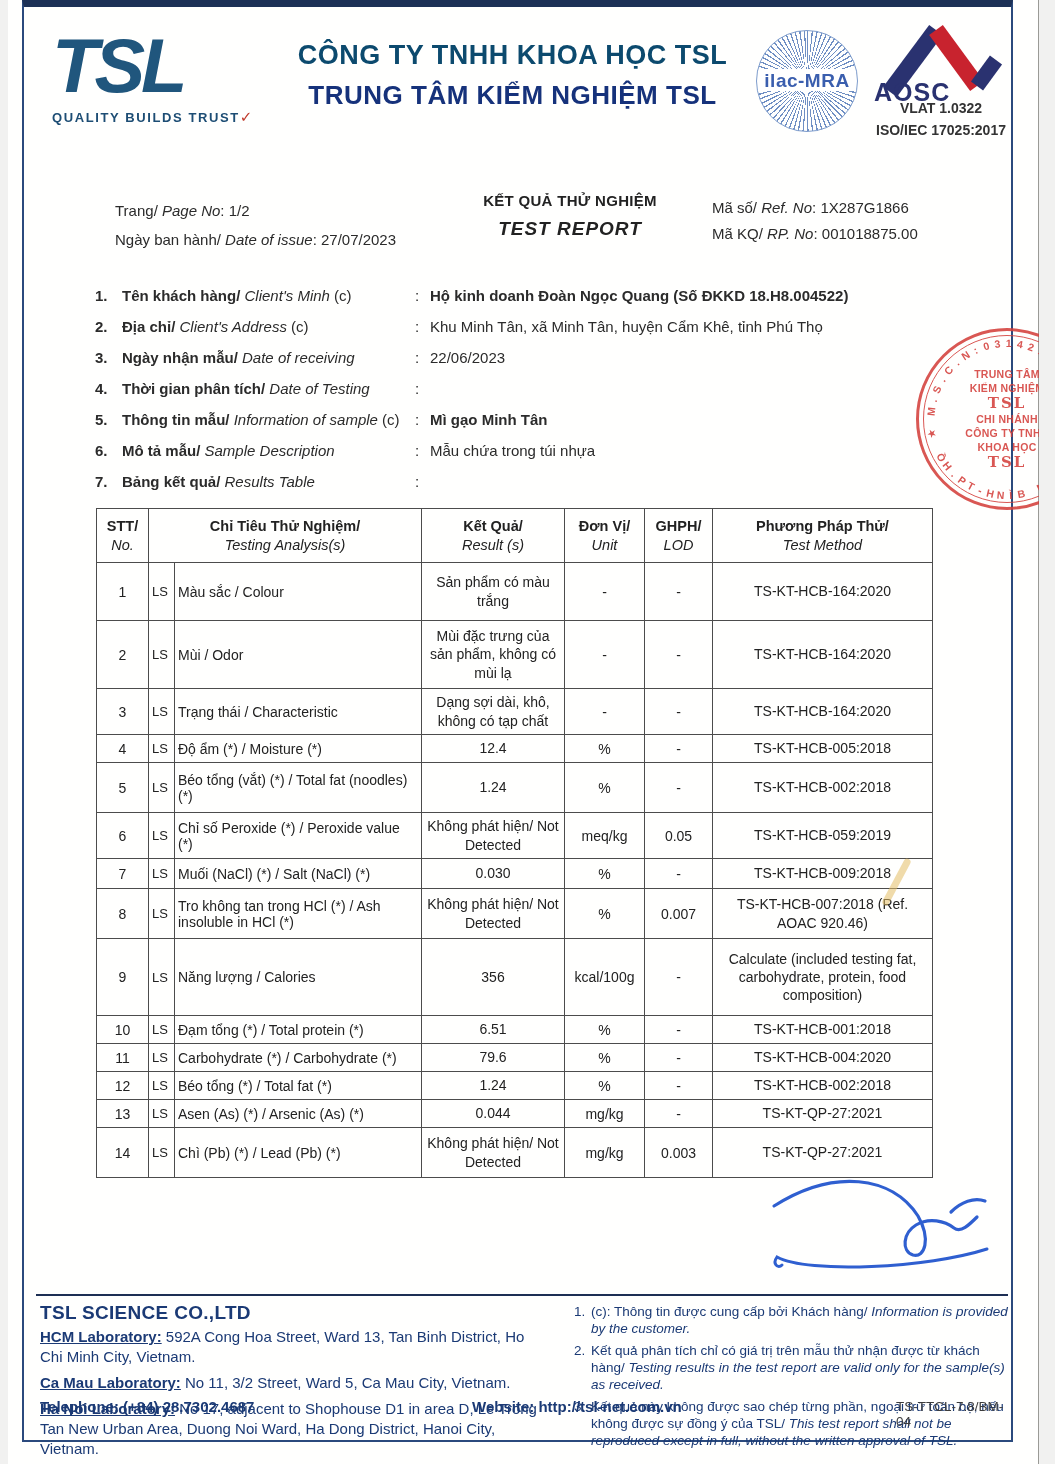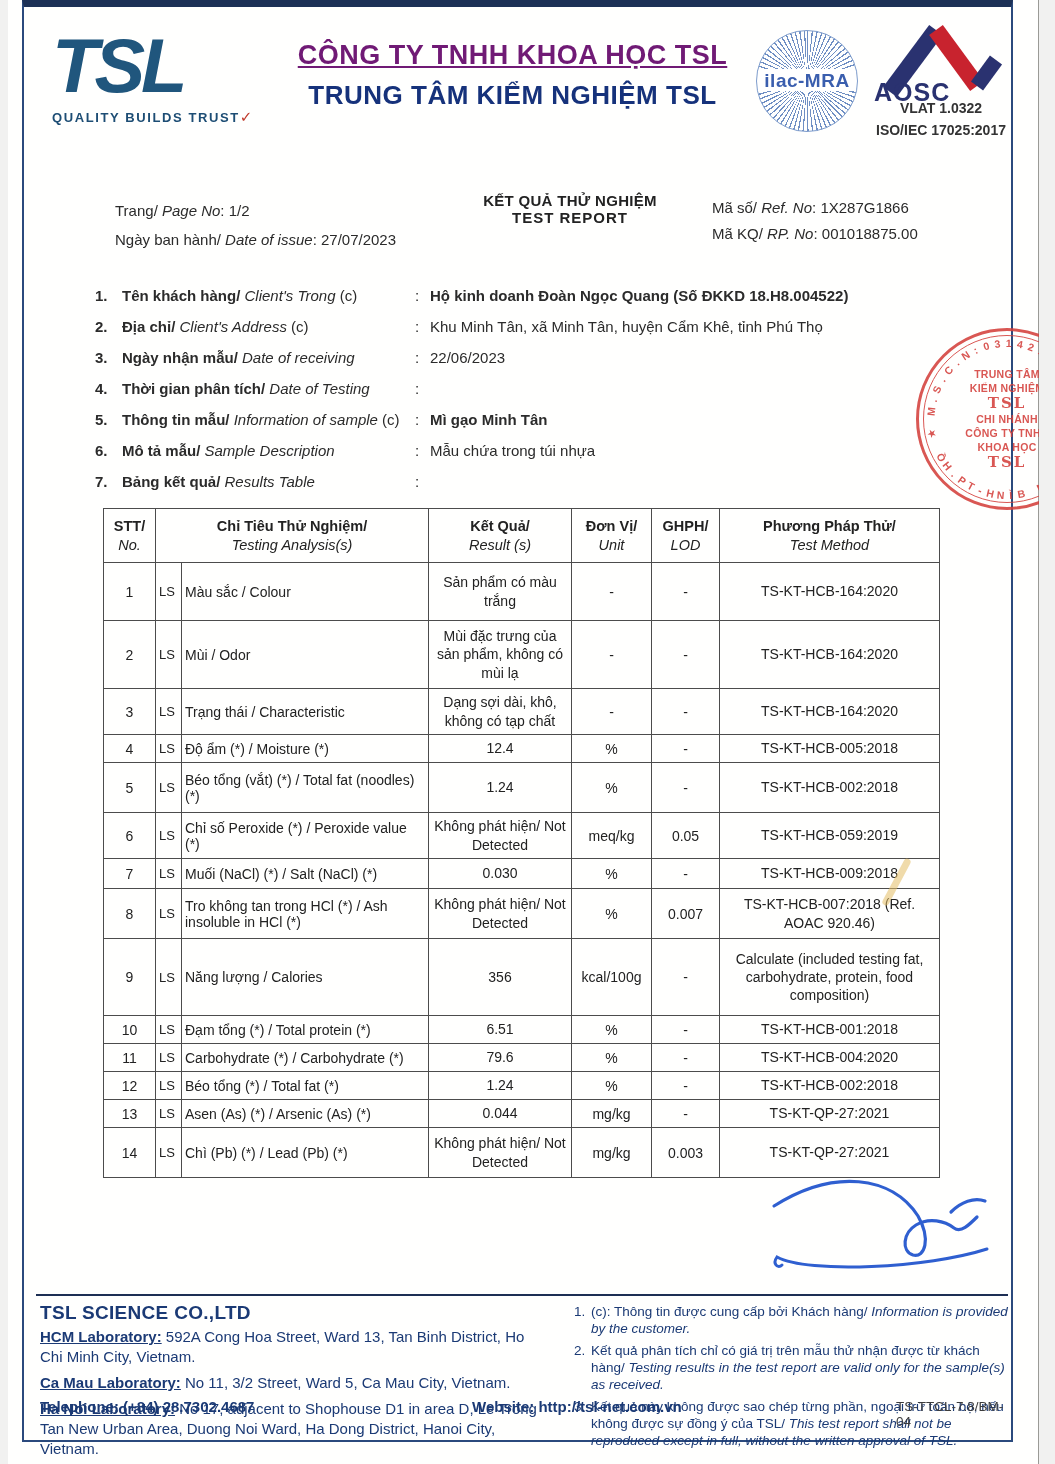--- a/index.html
+++ b/index.html
@@ -13,57 +13,57 @@
     background:#fffffe; border-right:1px solid #9a9a96; }
   .frame { position:absolute; left:22px; top:0; width:991px; height:1442px;
     border:2px solid #2b4a7d; border-top:7px solid #1d3156; }
 
   
   .logo-block { position:absolute; left:52px; top:26px; width:230px; }
   .logo-text { font-size:76px; font-weight:bold; font-style:italic; color:#20567d; letter-spacing:-4px; line-height:1.05; }
   .tagline { margin-top:2px; font-size:13px; font-weight:bold; letter-spacing:1.6px; color:#1d4d74; white-space:nowrap; }
   .tagline .chk { color:#c0392b; font-size:15px; letter-spacing:0; }
   .company-block { position:absolute; left:280px; top:40px; width:465px; text-align:center; }
-  .company-l1 { font-size:27px; font-weight:bold; color:#701a75; letter-spacing:.5px;text-decoration:underline; }
+  .company-l1 { font-size:27px; font-weight:bold; color:#0c4a6e; letter-spacing:.5px; }
   .company-l2 { font-size:26px; font-weight:bold; color:#16327b; margin-top:9px; letter-spacing:.5px; }
 
   .ilac { position:absolute; left:756px; top:30px; width:102px; height:102px; border-radius:50%;
     background:
       linear-gradient(to bottom, rgba(255,255,255,0) 38%, #fff 38%, #fff 60%, rgba(255,255,255,0) 60%),
       repeating-conic-gradient(rgba(62,105,176,.75) 0deg 1.6deg, rgba(255,255,255,0) 1.6deg 5.4deg);
     border:1px solid #7d9ccc; display:flex; align-items:center; justify-content:center; }
   .ilac-label { font-size:19px; font-weight:bold; color:#3a5eae; letter-spacing:.5px; }
 
   .aosc { position:absolute; left:866px; top:20px; width:150px; }
   .aosc svg { display:block; margin-left:18px; }
   .aosc-name { position:absolute; left:8px; top:58px; font-size:25px; font-weight:bold; color:#2a3270; letter-spacing:1px; }
   .vlat { margin-top:2px; text-align:center; font-size:14px; font-weight:bold; color:#333; }
   .iso { margin-top:6px; text-align:center; font-size:14px; font-weight:bold; color:#333; }
 
   
   .meta-left { position:absolute; left:115px; top:196px; font-size:15px; line-height:29px; }
   .meta-right { position:absolute; left:712px; top:195px; font-size:15px; line-height:26px; }
   .title-block { position:absolute; left:415px; top:192px; width:310px; text-align:center; }
   .title-vi { font-size:15px; font-weight:bold; color:#222; letter-spacing:.3px; }
-  .title-en { font-size:15px; font-weight:bold; color:#222; letter-spacing:1px; }
+  .title-en { font-size:19px; font-weight:bold; font-style:italic; color:#222; margin-top:9px; letter-spacing:1px; }
   .it { font-style:italic; }
 
   
   .client { position:absolute; left:95px; top:286px; width:870px; font-size:15px; }
   .ci-row { display:flex; margin-bottom:12px; line-height:19px; }
   .ci-no { width:27px; font-weight:bold; flex:none; }
   .ci-label { width:293px; flex:none; }
   .ci-label .vi { font-weight:bold; }
   .ci-label .en { font-style:italic; }
   .ci-colon { width:15px; flex:none; }
   .ci-value { flex:1; }
   .ci-value.bold { font-weight:bold; }
 
   
-  .rtable-wrap { position:absolute; left:103px; top:508px; }
+  .rtable-wrap { position:absolute; left:96px; top:508px; }
   table.rtable { border-collapse:collapse; table-layout:fixed; width:836px; font-size:14px; color:#222; }
   .rtable th, .rtable td { border:1px solid #4c4c4c; vertical-align:middle; padding:2px 3px; }
   .rtable th { font-weight:normal; }
   .hv { font-weight:bold; font-size:14.5px; }
   .he { font-style:italic; font-size:14.5px; margin-top:3px; }
   .rtable thead tr { height:54px; }
   .rtable th { text-align:center; }
   .c-no, .c-res, .c-unit, .c-lod, .c-method { text-align:center; }
   .c-ls { text-align:left; font-size:13px; padding:2px 1px; }
   .c-name { text-align:left; padding:2px 5px; }
@@ -148,21 +148,21 @@
   <div class="title-en">TEST REPORT</div>
 </div>
 <div class="meta-right">
   <div><span>Mã số/</span> <span class="it">Ref. No</span><span>: 1X287G1866</span></div>
   <div><span>Mã KQ/</span> <span class="it">RP. No</span><span>: 001018875.00</span></div>
 </div>
 
 <div class="client" id="client-items">
     <div class="ci-row">
     <span class="ci-no">1.</span>
-    <span class="ci-label"><span class="vi" style="font-weight: bold;">Tên khách hàng/</span> <span class="en" style="font-style: italic;">Client's Trong</span><span class="sfx"> (c)</span></span>
+    <span class="ci-label"><span class="vi" style="font-weight: bold;">Tên khách hàng/</span> <span class="en" style="font-style: italic;">Client's Minh</span><span class="sfx"> (c)</span></span>
     <span class="ci-colon">:</span>
     <span class="ci-value bold">Hộ kinh doanh Đoàn Ngọc Quang (Số ĐKKD 18.H8.004522)</span>
   </div>
     <div class="ci-row">
     <span class="ci-no">2.</span>
     <span class="ci-label"><span class="vi" style="font-weight: bold;">Địa chỉ/</span> <span class="en" style="font-style: italic;">Client's Address</span><span class="sfx"> (c)</span></span>
     <span class="ci-colon">:</span>
     <span class="ci-value">Khu Minh Tân, xã Minh Tân, huyện Cẩm Khê, tỉnh Phú Thọ</span>
   </div>
     <div class="ci-row">

